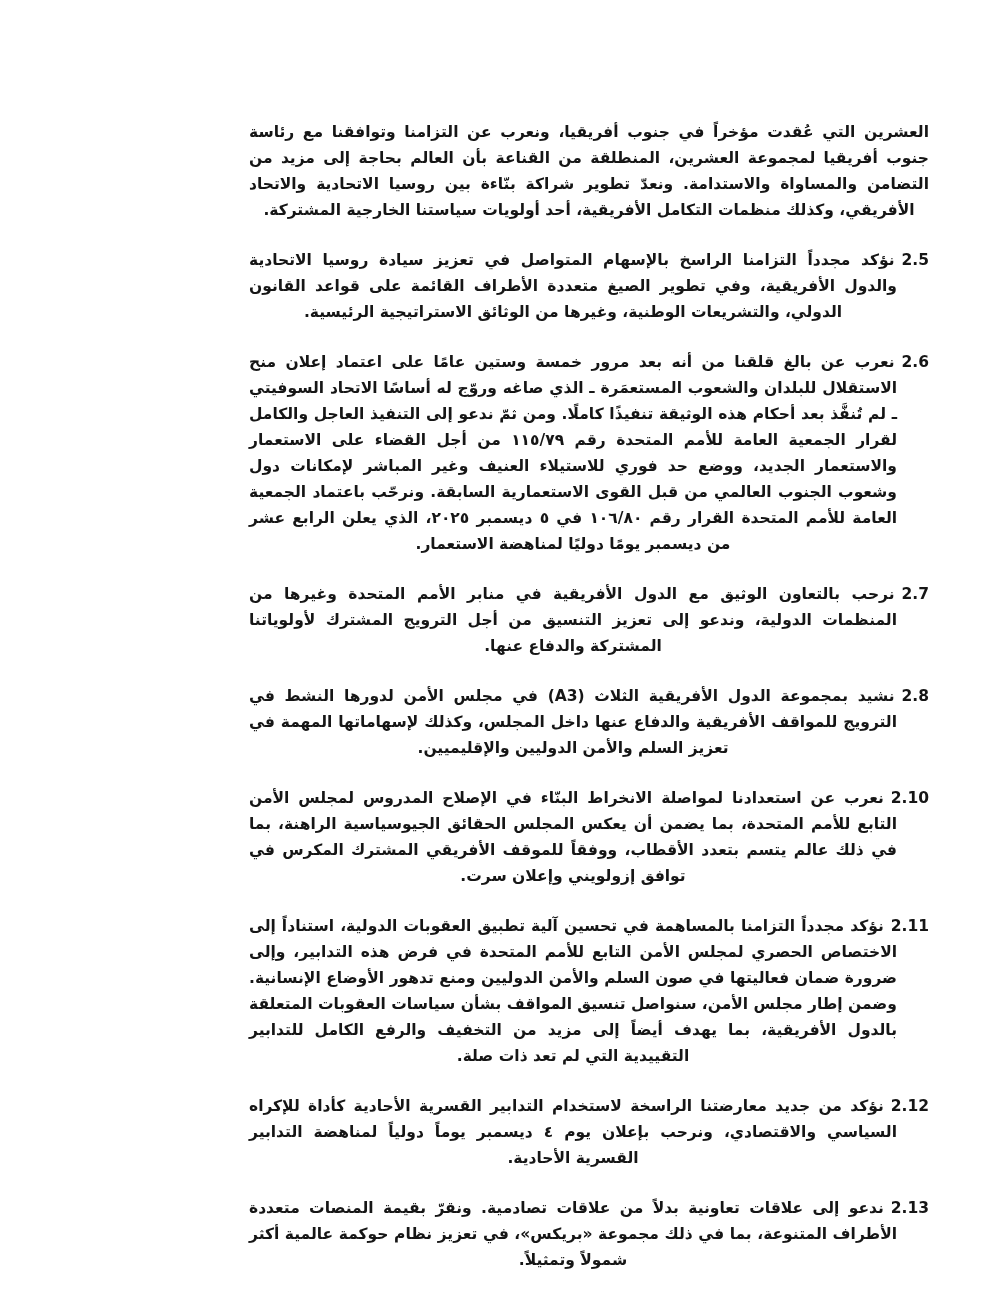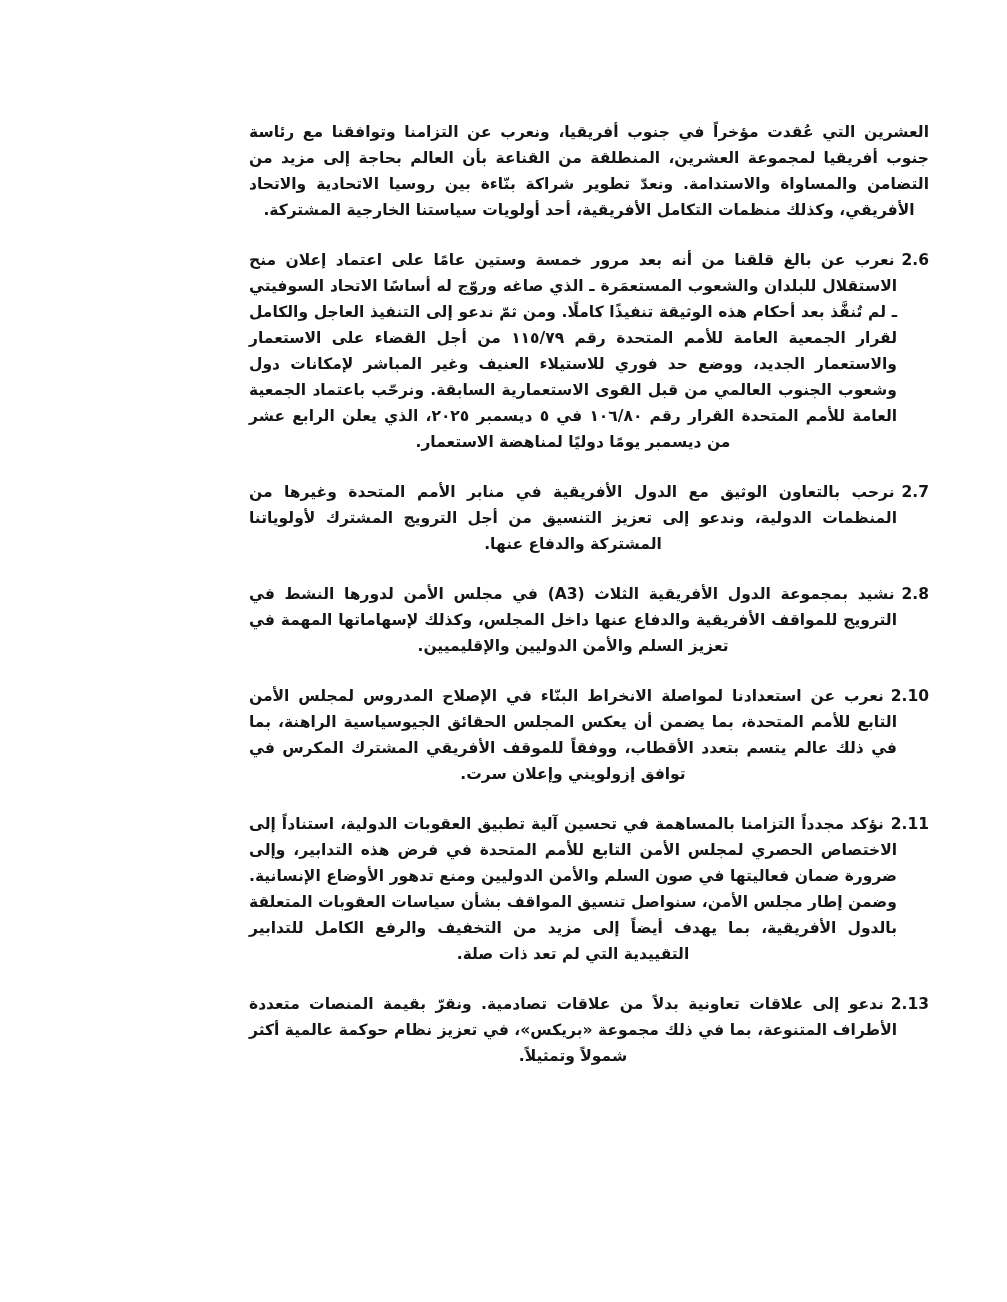--- a/index.html
+++ b/index.html
@@ -40,28 +40,30 @@
 </style>
 </head>
 <body>
 
 <div class="page">
 
   <p class="para">العشرين التي عُقدت مؤخراً في جنوب أفريقيا، ونعرب عن التزامنا وتوافقنا مع رئاسة جنوب أفريقيا لمجموعة العشرين، المنطلقة من القناعة بأن العالم بحاجة إلى مزيد من التضامن والمساواة والاستدامة. ونعدّ تطوير شراكة بنّاءة بين روسيا الاتحادية والاتحاد الأفريقي، وكذلك منظمات التكامل الأفريقية، أحد أولويات سياستنا الخارجية المشتركة.</p>
 
 
 
+  <p class="para clause"><span class="num">2.5</span><span>نؤكد مجدداً التزامنا الراسخ بالإسهام المتواصل في تعزيز سيادة روسيا الاتحادية والدول الأفريقية، وفي تطوير الصيغ متعددة الأطراف القائمة على قواعد القانون الدولي، والتشريعات الوطنية، وغيرها من الوثائق الاستراتيجية الرئيسية.</span></p>
 
   <p class="para clause"><span class="num">2.6</span><span>نعرب عن بالغ قلقنا من أنه بعد مرور خمسة وستين عامًا على اعتماد إعلان منح الاستقلال للبلدان والشعوب المستعمَرة ـ الذي صاغه وروّج له أساسًا الاتحاد السوفيتي ـ لم تُنفَّذ بعد أحكام هذه الوثيقة تنفيذًا كاملًا. ومن ثمّ ندعو إلى التنفيذ العاجل والكامل لقرار الجمعية العامة للأمم المتحدة رقم ١١٥/٧٩ من أجل القضاء على الاستعمار والاستعمار الجديد، ووضع حد فوري للاستيلاء العنيف وغير المباشر لإمكانات دول وشعوب الجنوب العالمي من قبل القوى الاستعمارية السابقة. ونرحّب باعتماد الجمعية العامة للأمم المتحدة القرار رقم ١٠٦/٨٠ في ٥ ديسمبر ٢٠٢٥، الذي يعلن الرابع عشر من ديسمبر يومًا دوليًا لمناهضة الاستعمار.</span></p>
 
   <p class="para clause"><span class="num">2.7</span><span>نرحب بالتعاون الوثيق مع الدول الأفريقية في منابر الأمم المتحدة وغيرها من المنظمات الدولية، وندعو إلى تعزيز التنسيق من أجل الترويج المشترك لأولوياتنا المشتركة والدفاع عنها.</span></p>
 
   <p class="para clause"><span class="num">2.8</span><span>نشيد بمجموعة الدول الأفريقية الثلاث (A3) في مجلس الأمن لدورها النشط في الترويج للمواقف الأفريقية والدفاع عنها داخل المجلس، وكذلك لإسهاماتها المهمة في تعزيز السلم والأمن الدوليين والإقليميين.</span></p>
 
 
   <p class="para clause"><span class="num">2.10</span><span>نعرب عن استعدادنا لمواصلة الانخراط البنّاء في الإصلاح المدروس لمجلس الأمن التابع للأمم المتحدة، بما يضمن أن يعكس المجلس الحقائق الجيوسياسية الراهنة، بما في ذلك عالم يتسم بتعدد الأقطاب، ووفقاً للموقف الأفريقي المشترك المكرس في توافق إزولويني وإعلان سرت.</span></p>
 
   <p class="para clause"><span class="num">2.11</span><span>نؤكد مجدداً التزامنا بالمساهمة في تحسين آلية تطبيق العقوبات الدولية، استناداً إلى الاختصاص الحصري لمجلس الأمن التابع للأمم المتحدة في فرض هذه التدابير، وإلى ضرورة ضمان فعاليتها في صون السلم والأمن الدوليين ومنع تدهور الأوضاع الإنسانية. وضمن إطار مجلس الأمن، سنواصل تنسيق المواقف بشأن سياسات العقوبات المتعلقة بالدول الأفريقية، بما يهدف أيضاً إلى مزيد من التخفيف والرفع الكامل للتدابير التقييدية التي لم تعد ذات صلة.</span></p>
 
+  <p class="para clause"><span class="num">2.12</span><span>نؤكد من جديد معارضتنا الراسخة لاستخدام التدابير القسرية الأحادية كأداة للإكراه السياسي والاقتصادي، ونرحب بإعلان يوم ٤ ديسمبر يوماً دولياً لمناهضة التدابير القسرية الأحادية.</span></p>
 
   <p class="para clause"><span class="num">2.13</span><span>ندعو إلى علاقات تعاونية بدلاً من علاقات تصادمية. ونقرّ بقيمة المنصات متعددة الأطراف المتنوعة، بما في ذلك مجموعة «بريكس»، في تعزيز نظام حوكمة عالمية أكثر شمولاً وتمثيلاً.</span></p>
 
 </div>
 
 </body></html>

